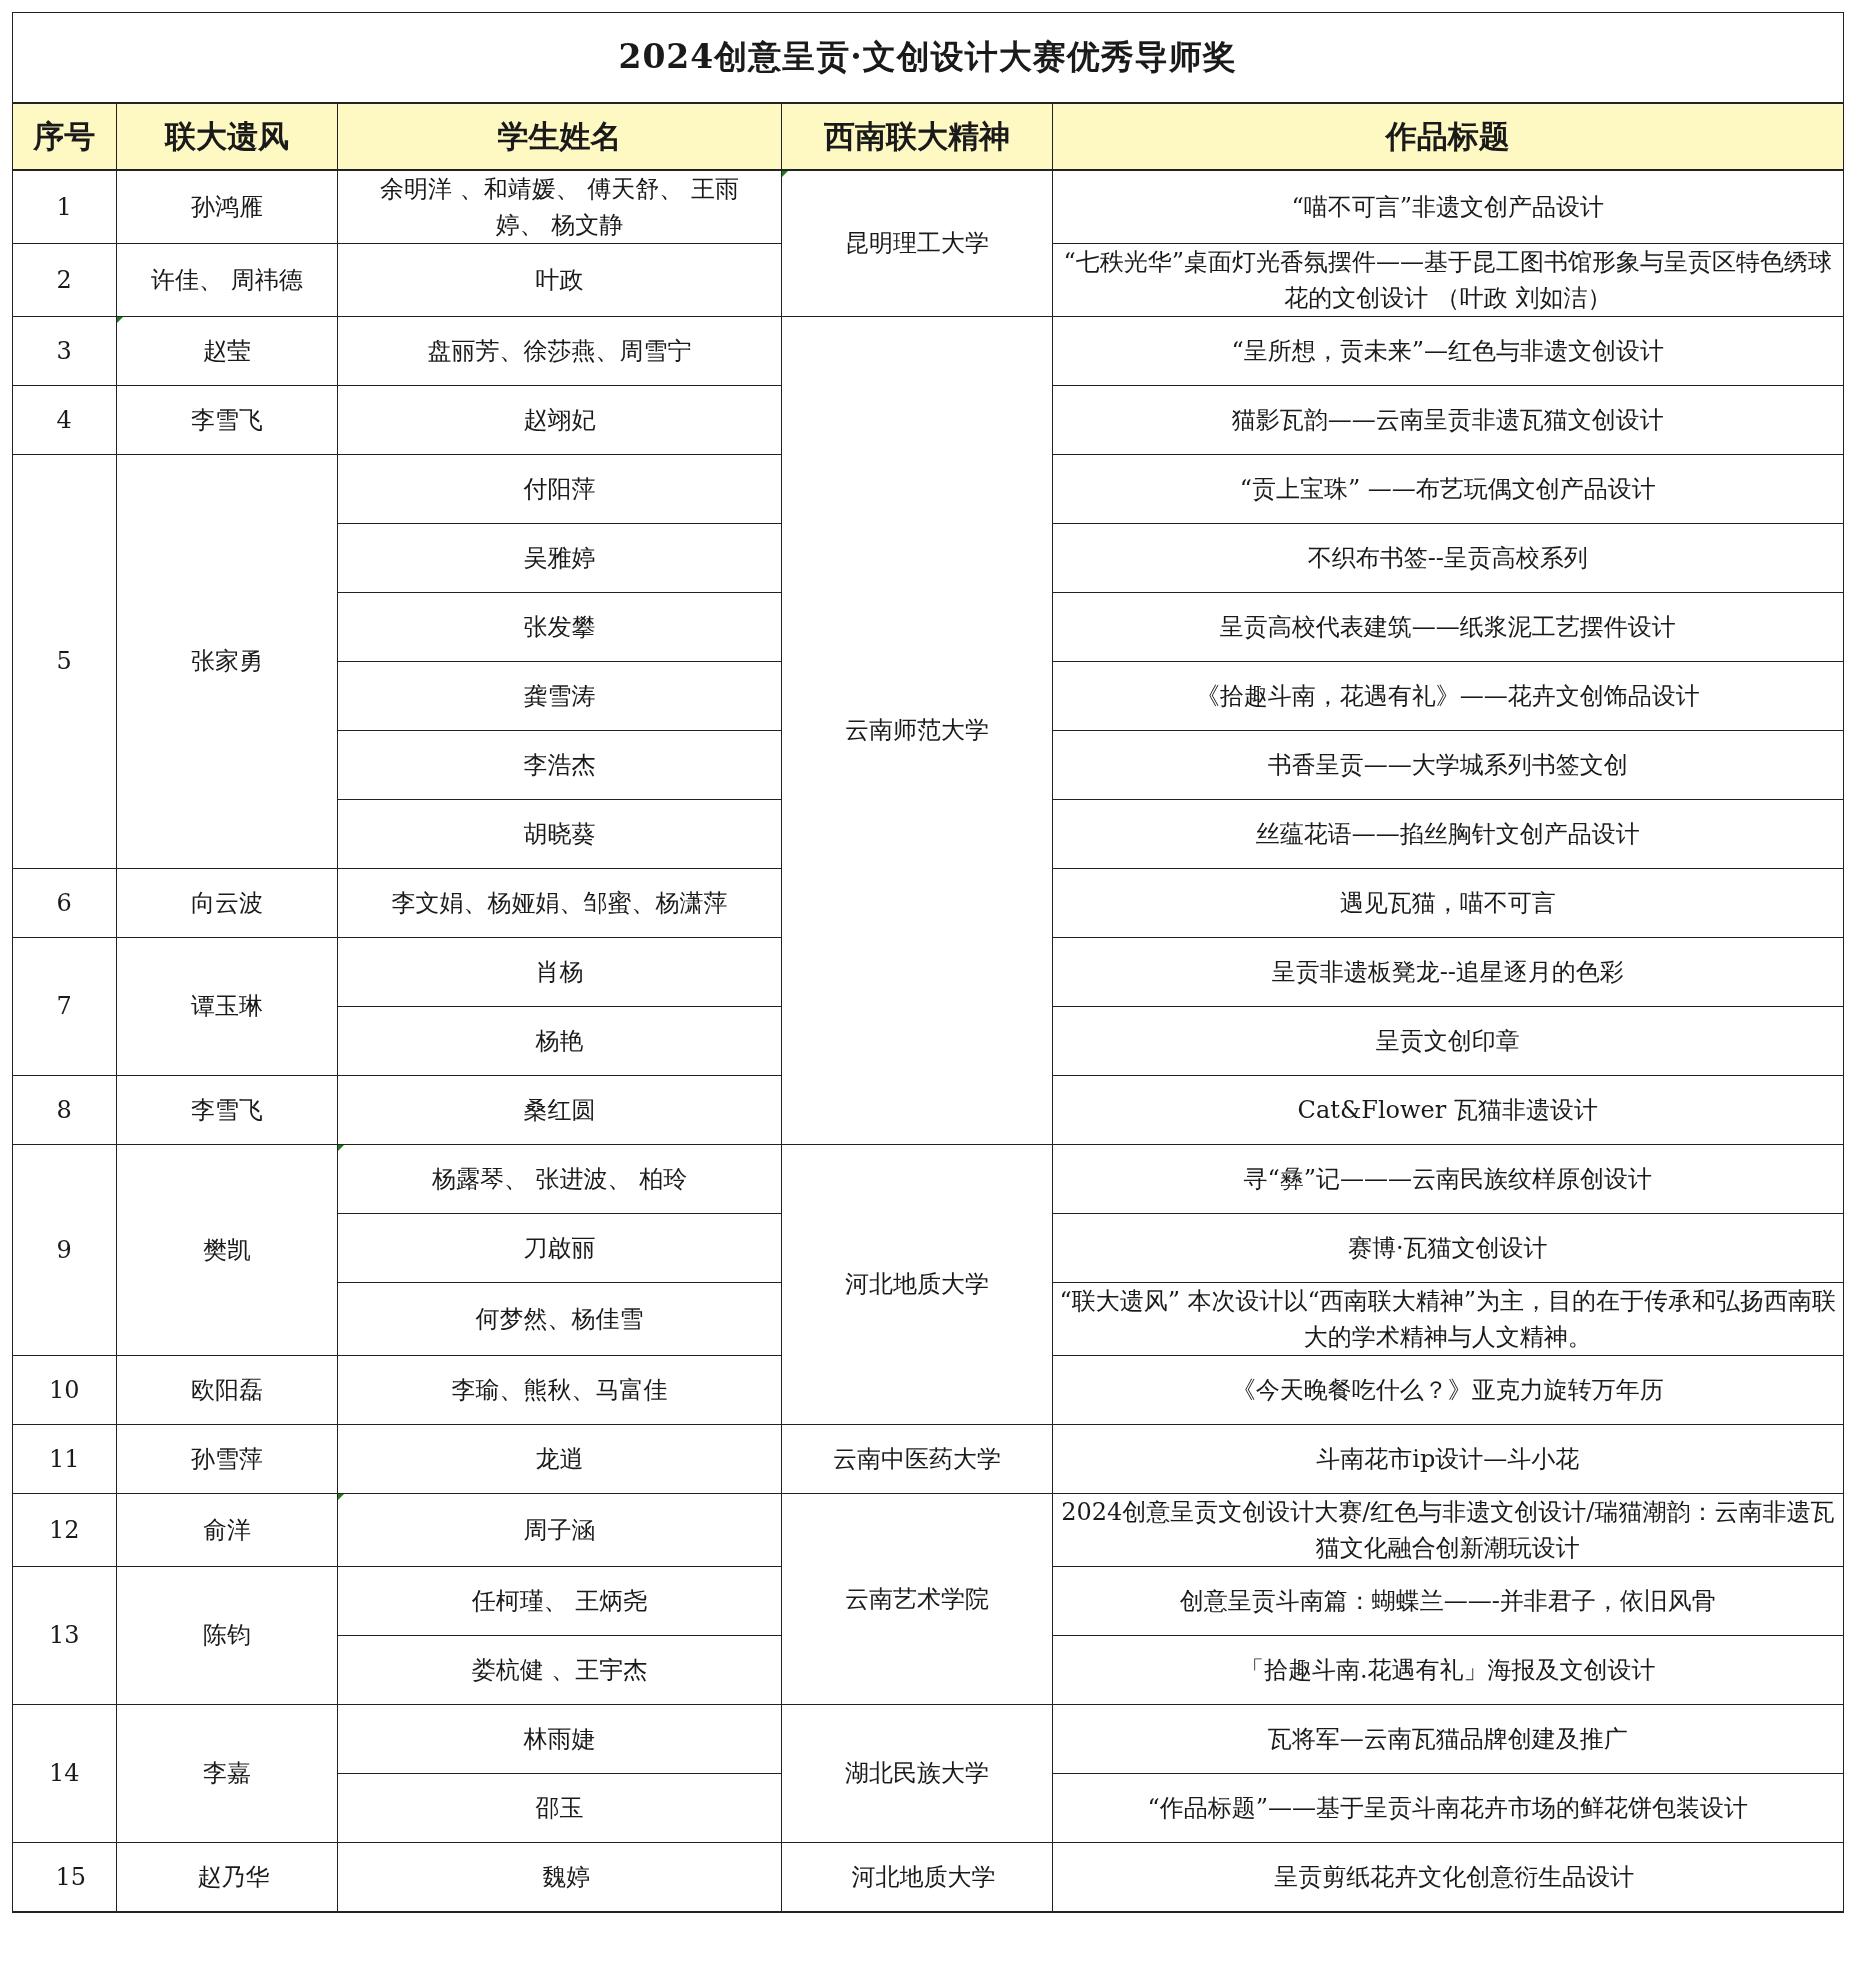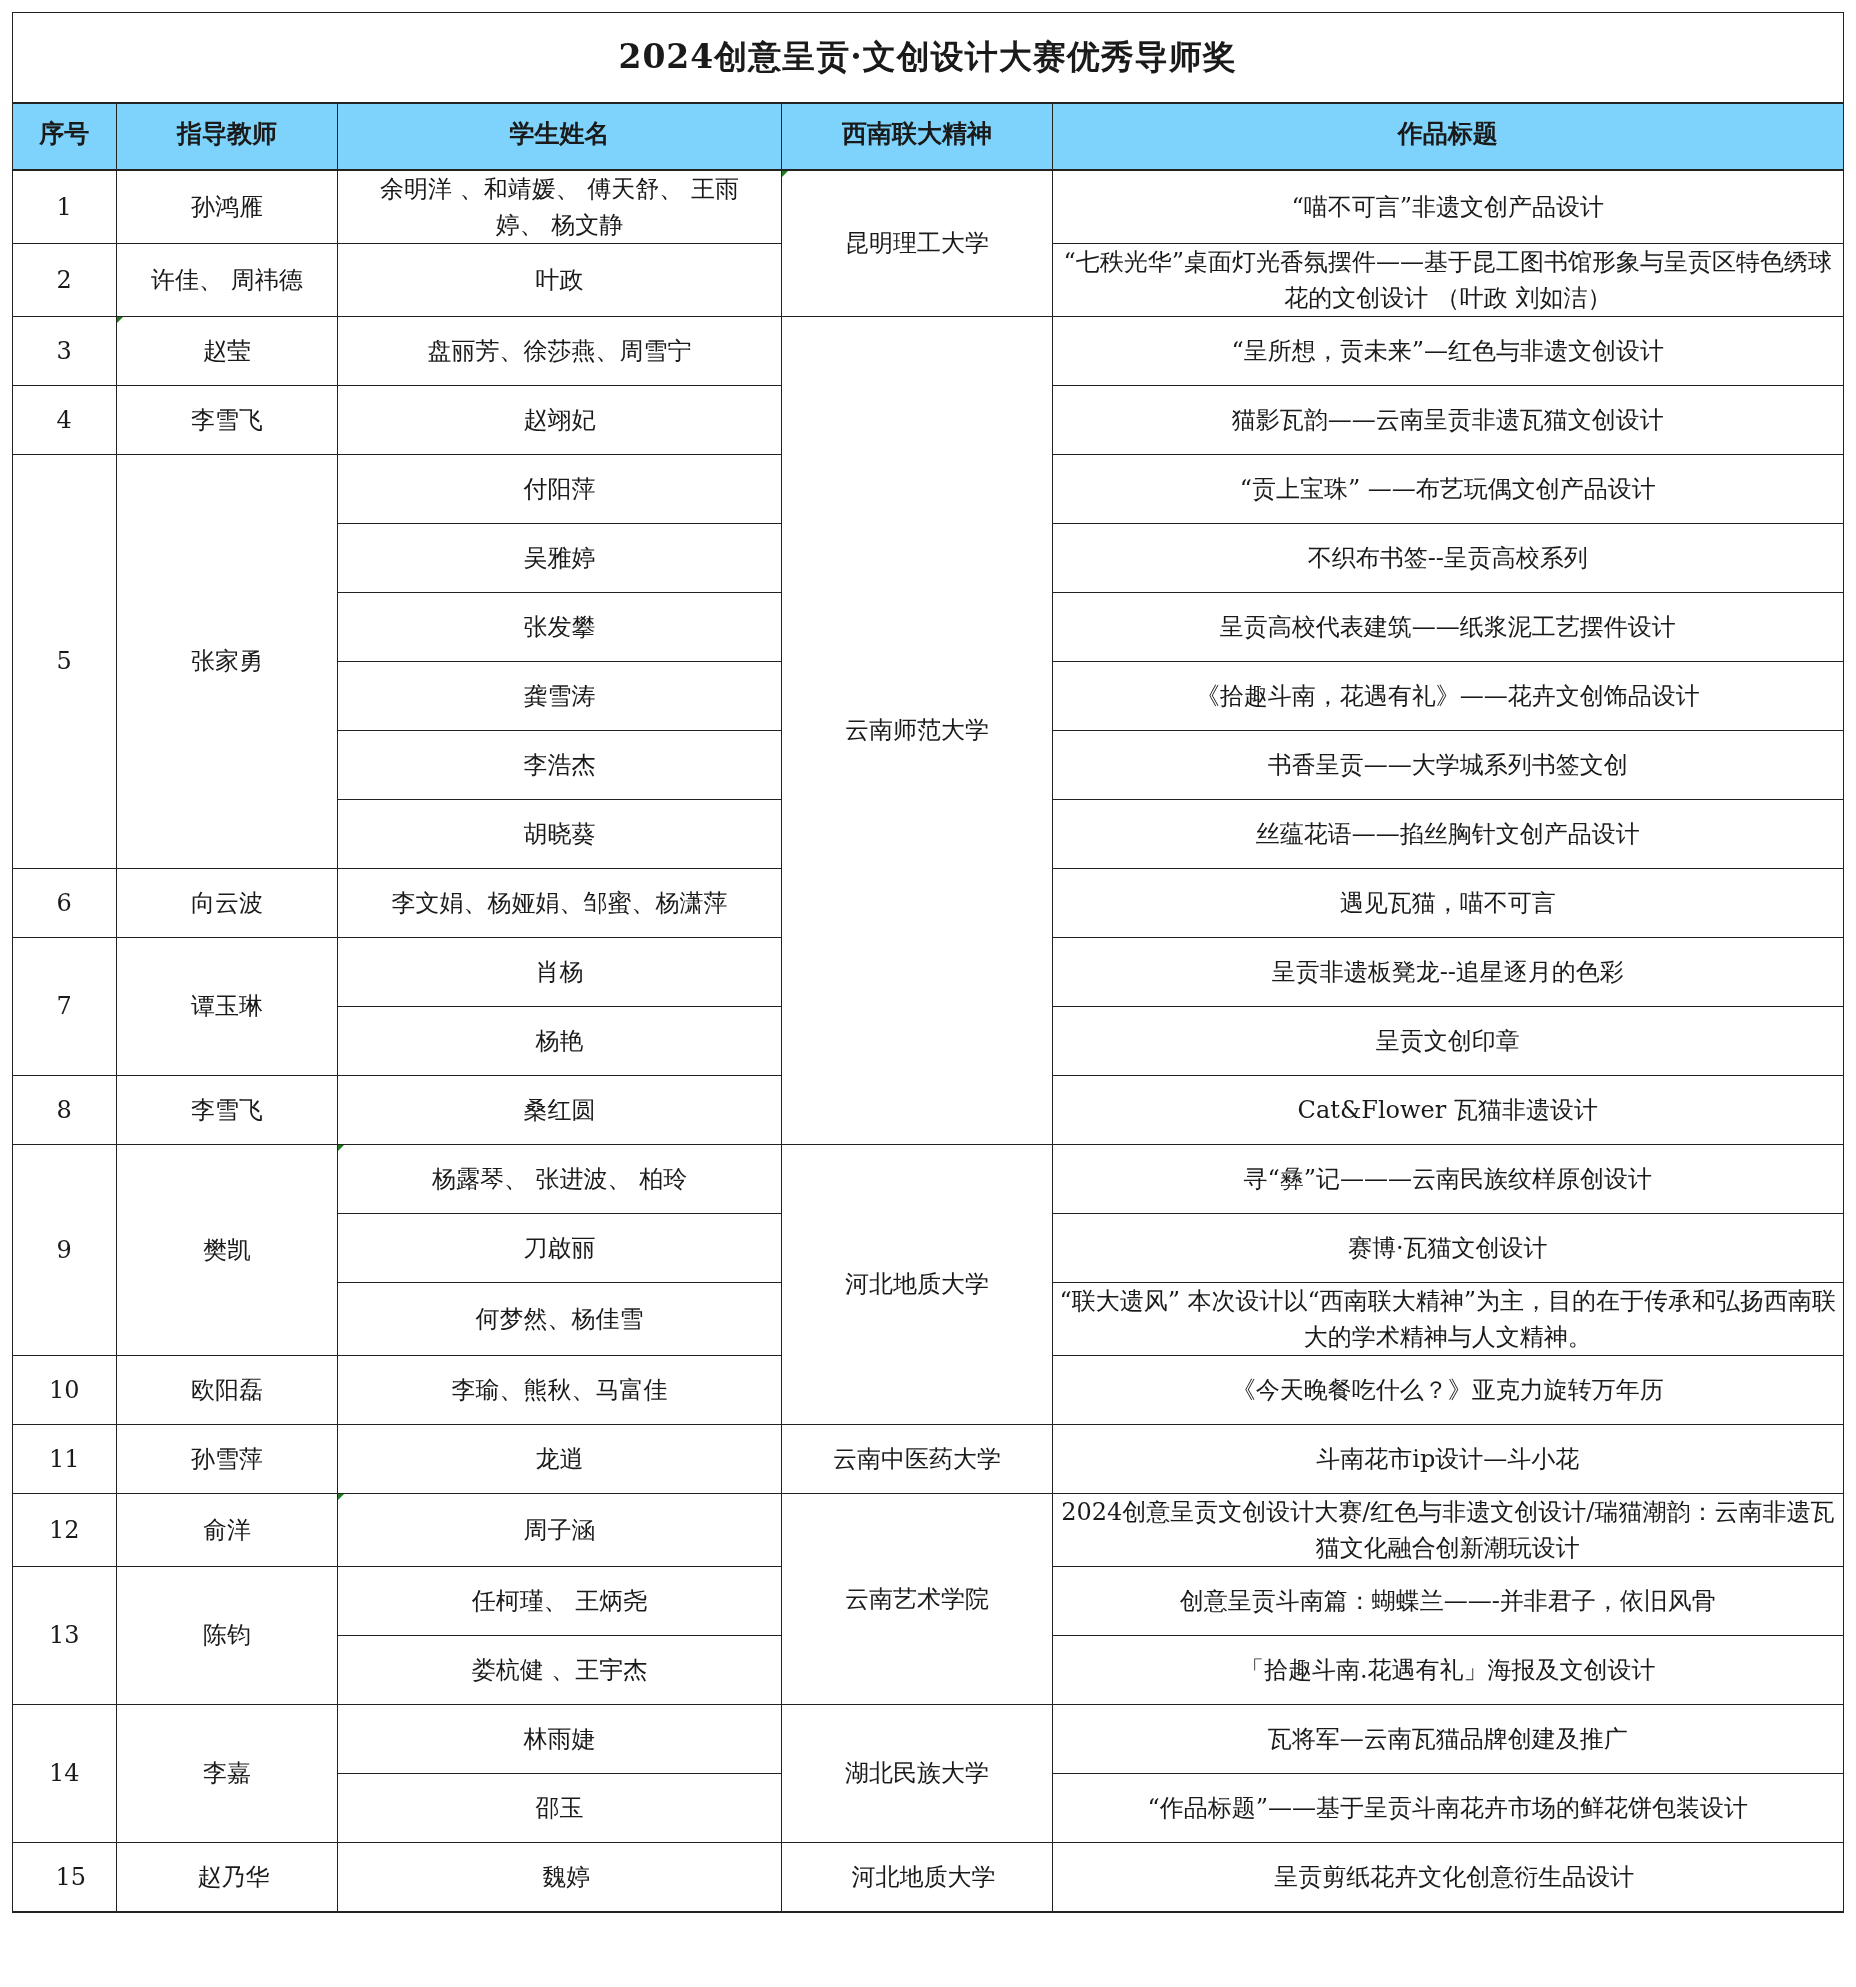--- a/index.html
+++ b/index.html
@@ -1,21 +1,21 @@
 <!DOCTYPE html>
 <html><head>
 <meta charset="utf-8">
 <style>
   html, body { margin:0; padding:0; background:#ffffff; }
   body { width:1856px; height:1987px; position:relative; font-family:"DejaVu Serif","Liberation Serif",serif; color:#1a1a1a; }
   .sheet { position:absolute; left:11.6px; top:11.6px; width:1832px; }
   table { border-collapse:collapse; width:1832px; table-layout:fixed; }
   td, th { border:1.9px solid #222; text-align:center; vertical-align:middle; padding:0 5.8px; font-weight:normal; font-size:24px; line-height:36px; overflow:hidden; }
   .title-row td { height:89px; font-size:33px; font-weight:bold; letter-spacing:1px; border-width:1.9px 1.9px 2.9px 1.9px; }
-  .head-row th { height:65px; background:#7dd3fc; font-size:25px; font-weight:bold; border-bottom:2.9px solid #222;font-family:Liberation Mono, monospace; }
+  .head-row th { height:65px; background:#fef9c3; font-size:31px; font-weight:bold; border-bottom:2.9px solid #222; }
   tr.r td { height:68px; }
   .c0 { width:103px; } .c1 { width:219px; } .c2 { width:439px; } .c3 { width:268px; } .c4 { width:782px; }
   .mark { position:relative; }
   .mark::before { content:""; position:absolute; left:0; top:0; width:0; height:0; border-top:6.8px solid #1e7b1e; border-right:6.8px solid transparent; }
   .bottom-thick td { border-bottom:2.9px solid #222;padding-left:19px; }
 </style>
 </head>
 <body>
 
 <div class="sheet">
@@ -26,21 +26,21 @@
         <col class="c2">
         <col class="c3">
         <col class="c4">
   </colgroup>
   <tbody>
         <tr class="title-row">
     <td colspan="5">2024创意呈贡·文创设计大赛优秀导师奖</td>
   </tr>
   <tr class="head-row">
     <th>序号</th>
-    <th>指导教师</th>
+    <th>联大遗风</th>
     <th>学生姓名</th>
     <th>西南联大精神</th>
     <th>作品标题</th>
   </tr>
 
   <tr class="r">
     <td>1</td>
     <td>孙鸿雁</td>
     <td style="padding:0 39px;margin-top:44px;">余明洋 、和靖媛、 傅天舒、 王雨婷、 杨文静</td>
     <td rowspan="2" class="mark">昆明理工大学</td>

